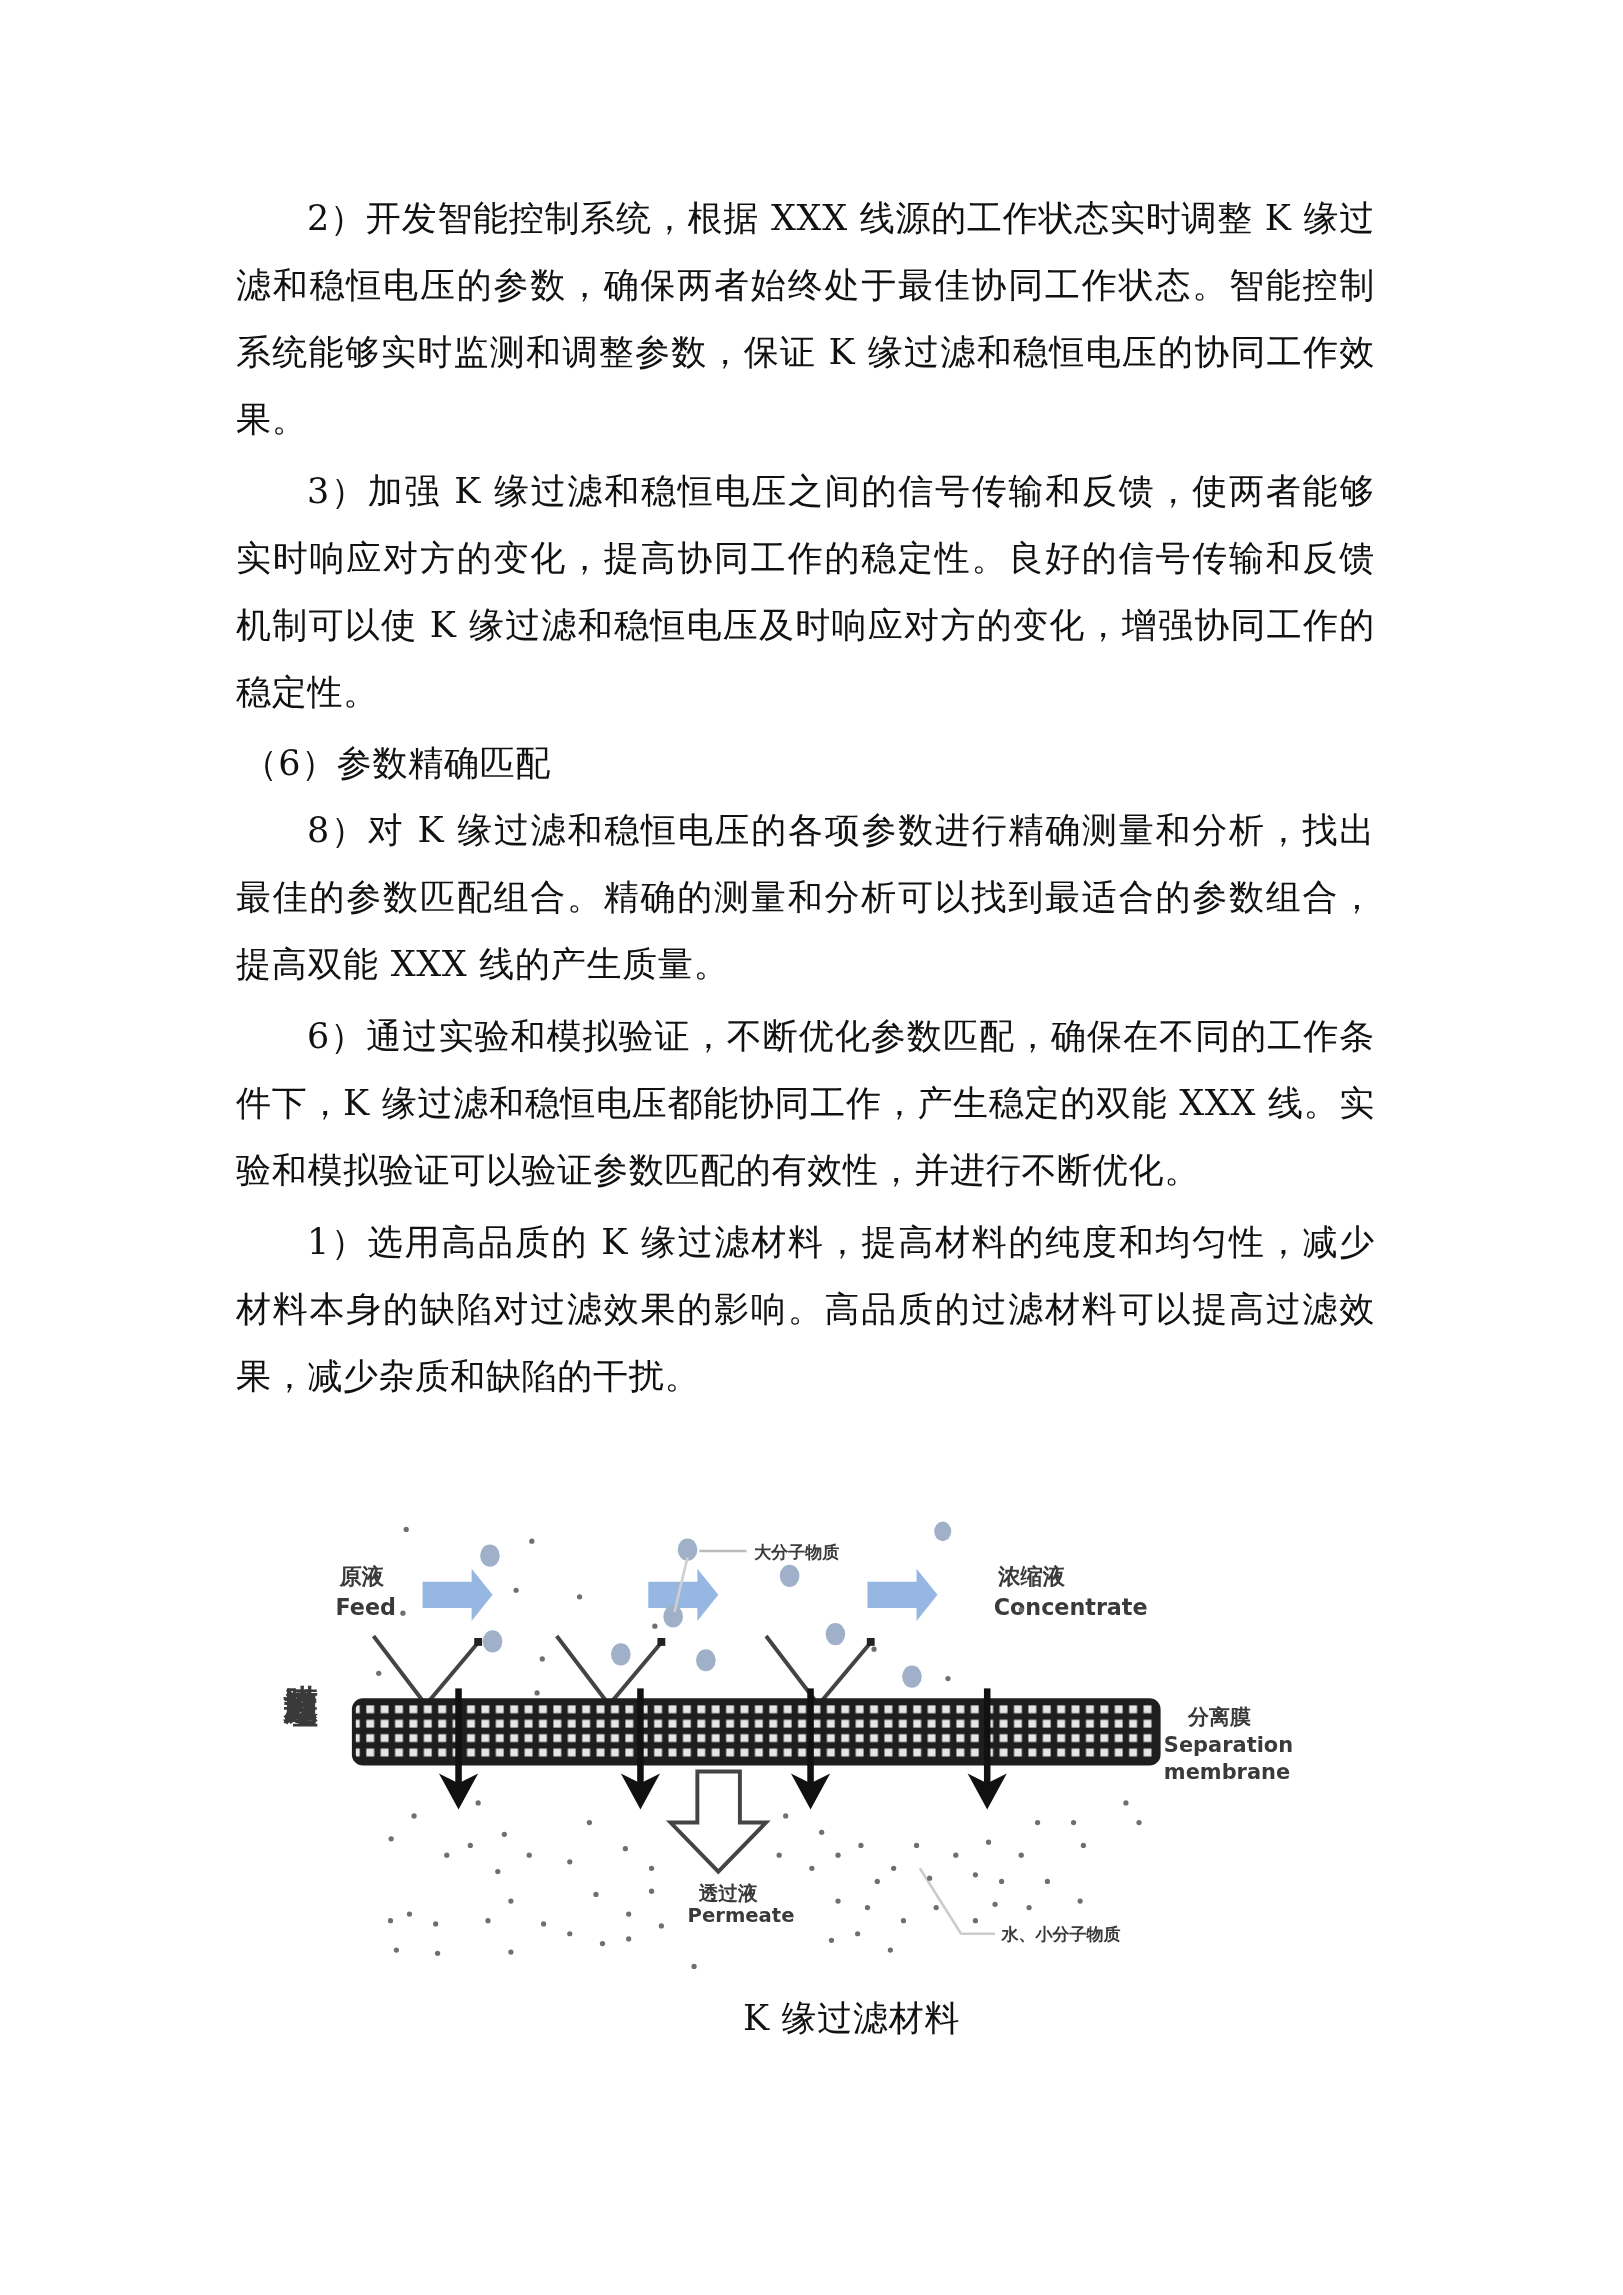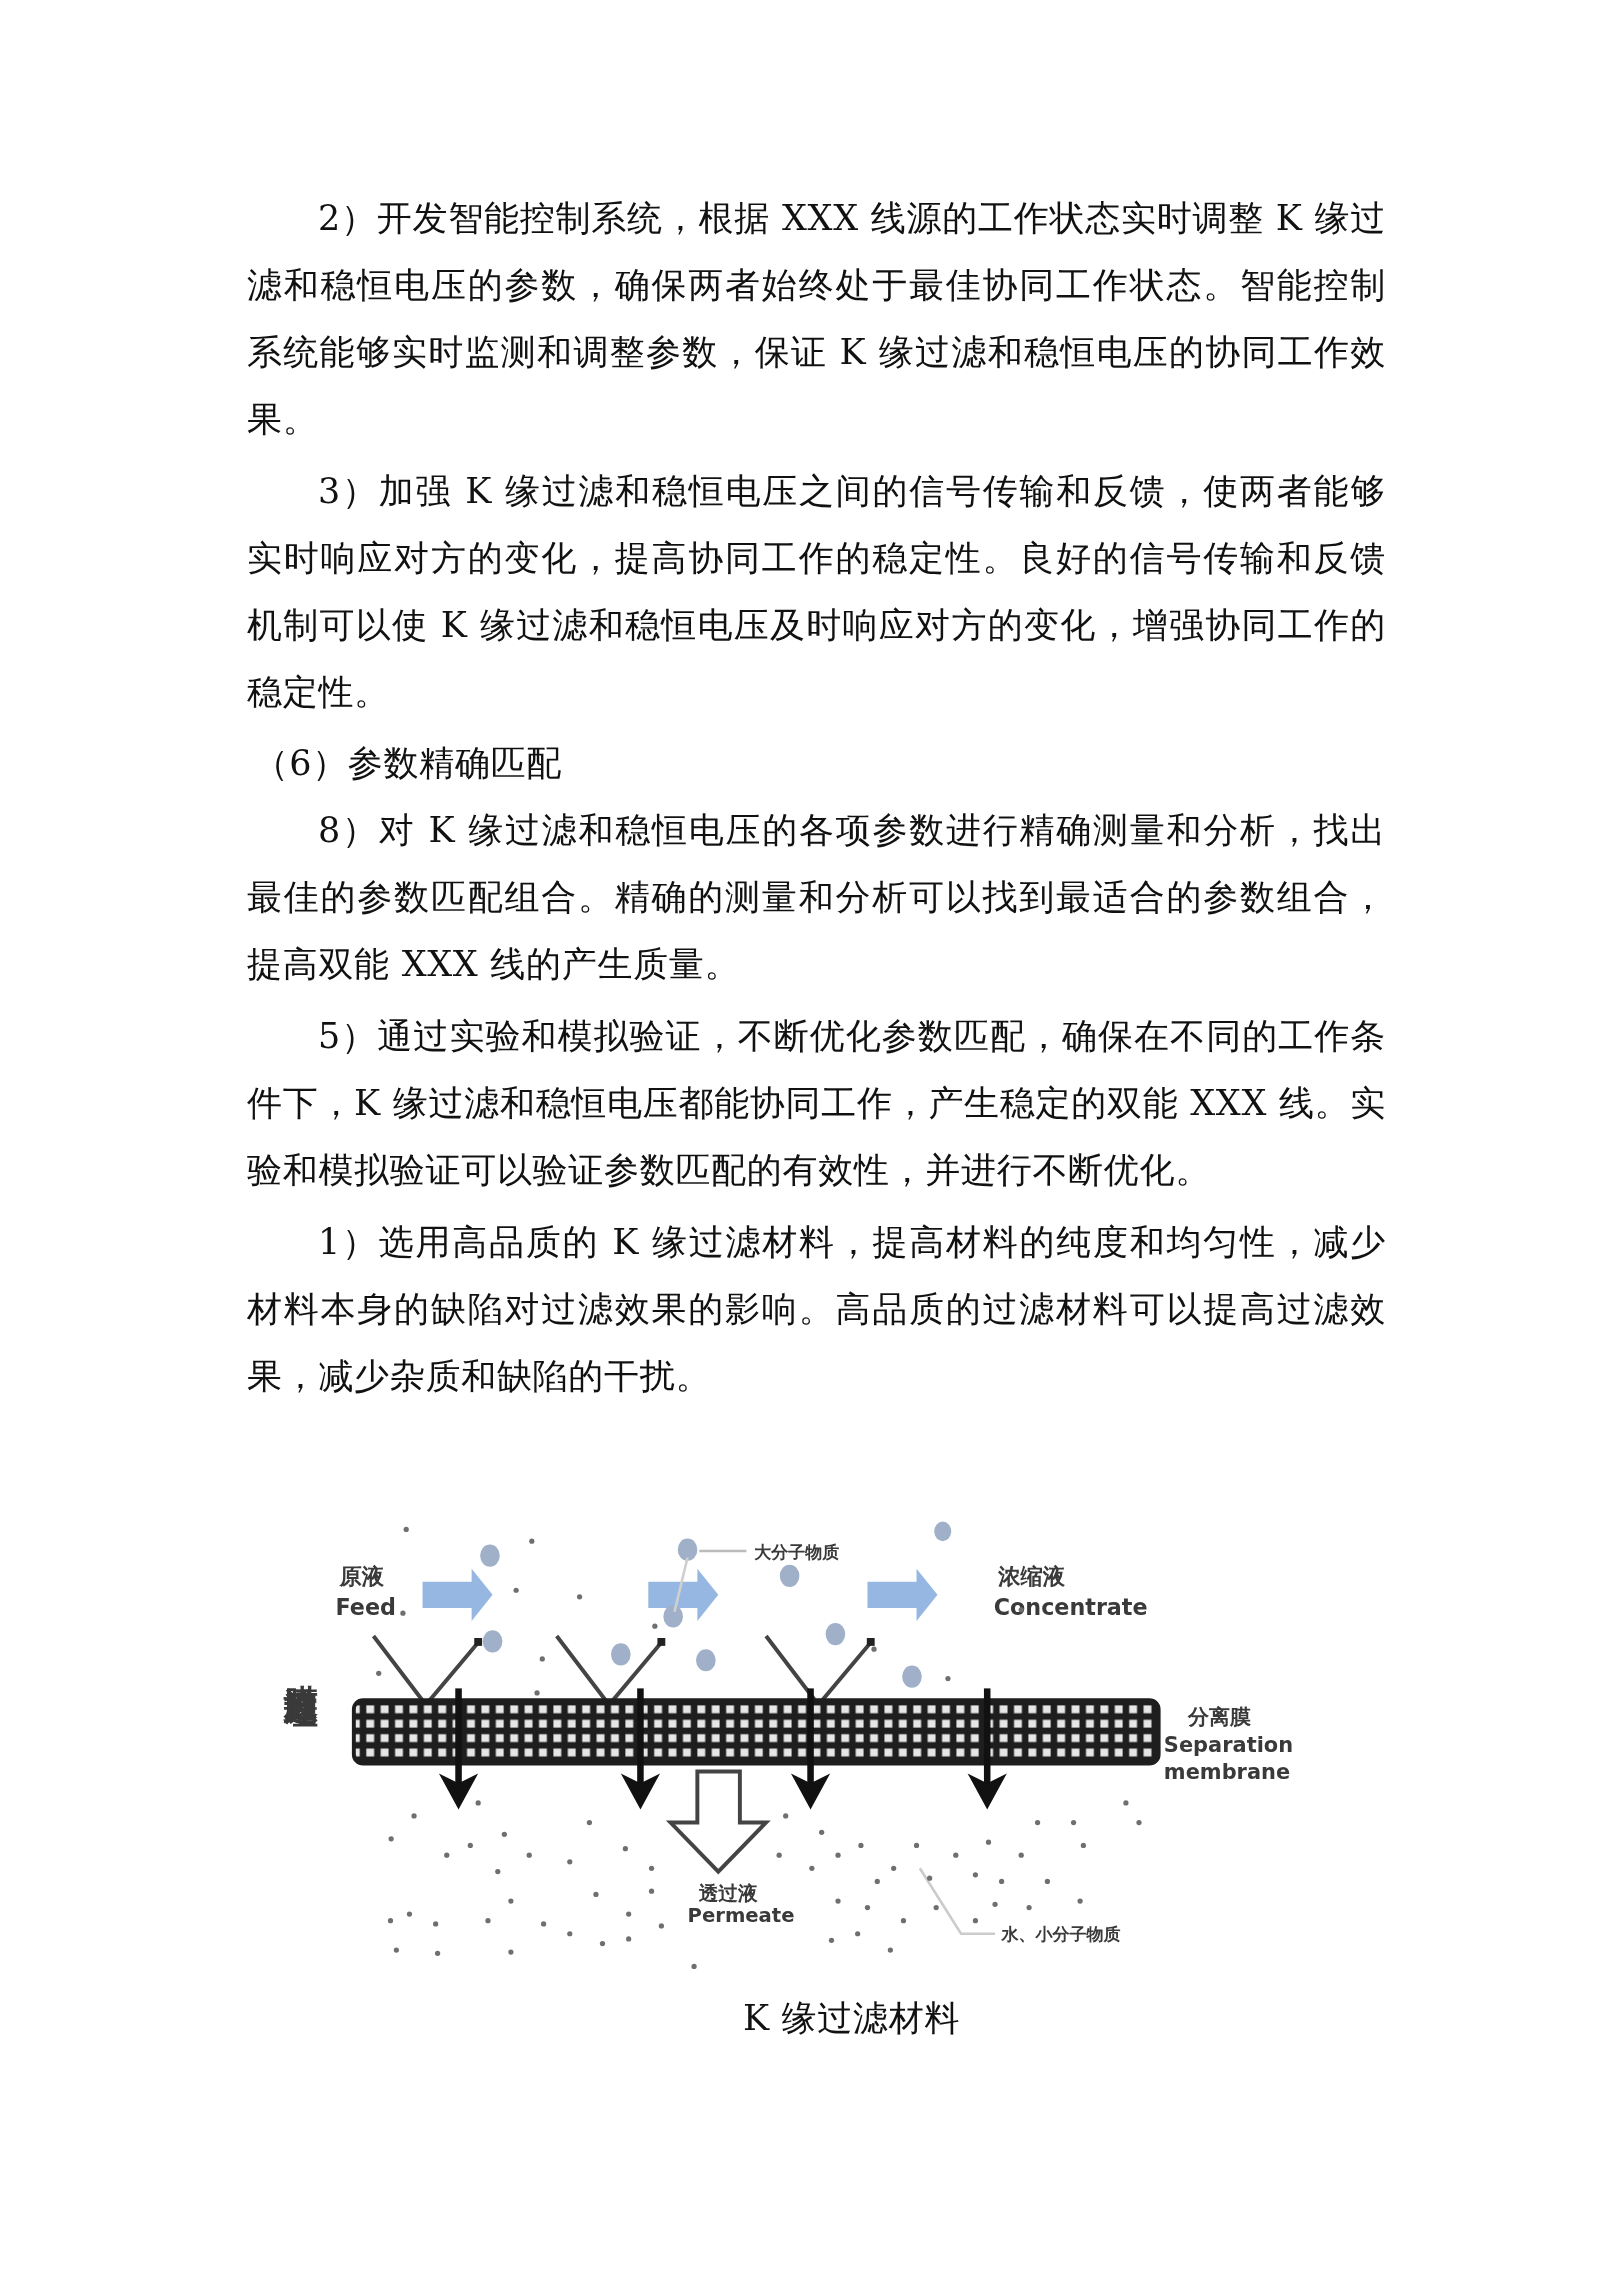--- a/index.html
+++ b/index.html
@@ -10,21 +10,21 @@
   body {
     width: 1623px;
     height: 2295px;
     position: relative;
     overflow: hidden;
     font-family: "DejaVu Serif", "Liberation Serif", serif;
     color: #111111;
   }
   .page {
     position: absolute;
-    left: 247px;
+    left: 236px;
     top: 185px;
     width: 1139px;
   }
   .para {
     font-size: 35px;
     line-height: 67px;
     margin: 0 0 0 0;
     text-indent: 71px;
     text-align: justify;
     letter-spacing: 0.7px;
@@ -62,21 +62,21 @@
   }
 </style>
 </head>
 <body>
 
 <div class="page">
   <p class="para">2）开发智能控制系统，根据 XXX 线源的工作状态实时调整 K 缘过滤和稳恒电压的参数，确保两者始终处于最佳协同工作状态。智能控制系统能够实时监测和调整参数，保证 K 缘过滤和稳恒电压的协同工作效果。</p>
   <p class="para">3）加强 K 缘过滤和稳恒电压之间的信号传输和反馈，使两者能够实时响应对方的变化，提高协同工作的稳定性。良好的信号传输和反馈机制可以使 K 缘过滤和稳恒电压及时响应对方的变化，增强协同工作的稳定性。</p>
   <p class="heading">（6）参数精确匹配</p>
   <p class="para">8）对 K 缘过滤和稳恒电压的各项参数进行精确测量和分析，找出最佳的参数匹配组合。精确的测量和分析可以找到最适合的参数组合，提高双能 XXX 线的产生质量。</p>
-  <p class="para">5）通过实验和模拟验证，不断优化参数匹配，确保在不同的工作条件下，K 缘过滤和稳恒电压都能协同工作，产生稳定的双能 XXX 线。实验和模拟验证可以验证参数匹配的有效性，并进行不断优化。</p>
+  <p class="para">6）通过实验和模拟验证，不断优化参数匹配，确保在不同的工作条件下，K 缘过滤和稳恒电压都能协同工作，产生稳定的双能 XXX 线。实验和模拟验证可以验证参数匹配的有效性，并进行不断优化。</p>
   <p class="para">1）选用高品质的 K 缘过滤材料，提高材料的纯度和均匀性，减少材料本身的缺陷对过滤效果的影响。高品质的过滤材料可以提高过滤效果，减少杂质和缺陷的干扰。</p>
 </div>
 
 <div class="figure">
   <svg viewBox="0 0 1630 700" xmlns="http://www.w3.org/2000/svg">
     <defs>
       <pattern id="mesh" x="0" y="0" width="22" height="22" patternUnits="userSpaceOnUse">
         <rect width="22" height="22" fill="#1e1e1e"></rect>
         <rect x="5" y="5" width="12" height="12" fill="#e6e6e6"></rect>
       </pattern>

